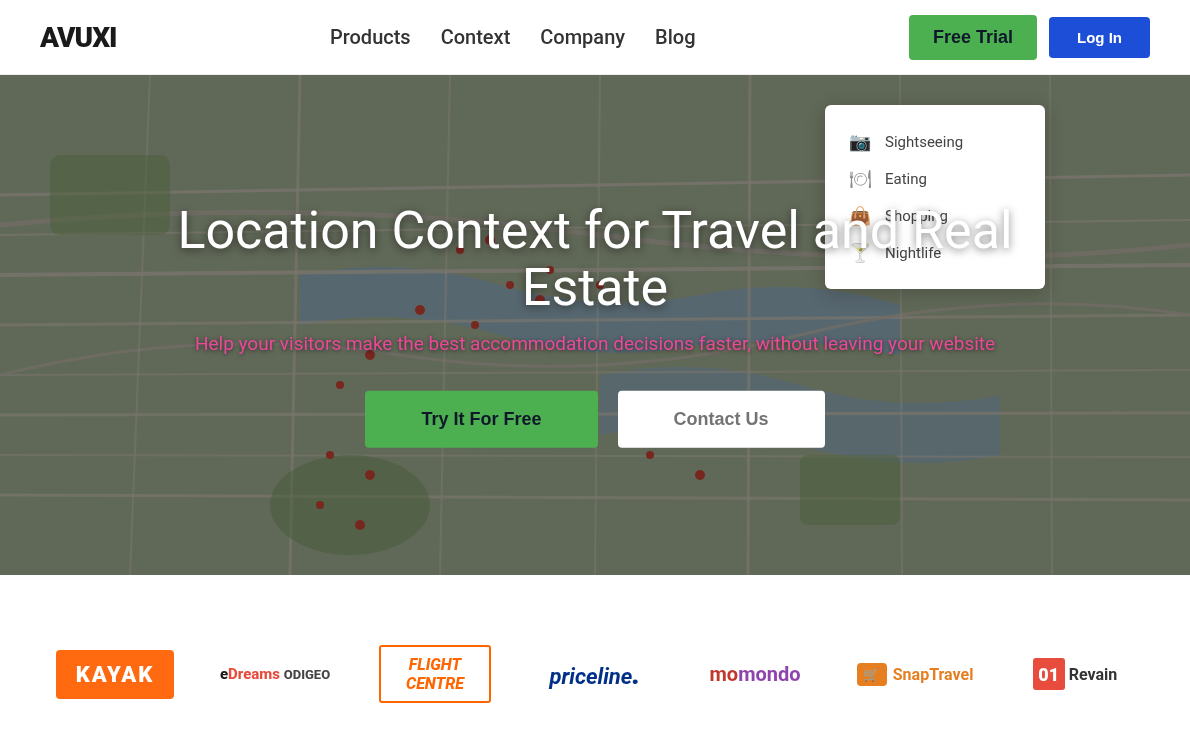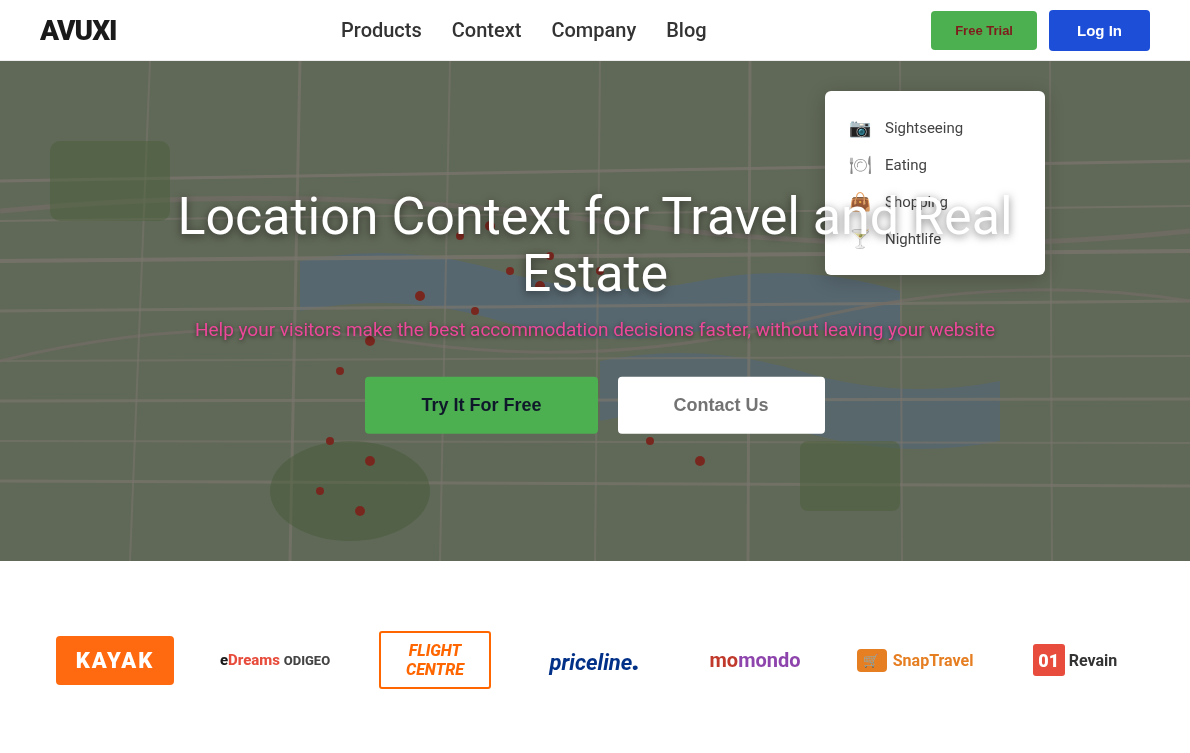--- a/index.html
+++ b/index.html
@@ -4,21 +4,21 @@
   <style>
     * { margin: 0; padding: 0; box-sizing: border-box; }
     body { font-family: -apple-system, BlinkMacSystemFont, 'Segoe UI', Roboto, sans-serif; background: #fff; width: 1190px; }
 
     
     .navbar {
       display: flex;
       align-items: center;
       justify-content: space-between;
       padding: 0 40px;
-      height: 61px;
+      height: 75px;
       background: #fff;
       border-bottom: 1px solid #eee;
       position: relative;
       z-index: 100;
     }
     .navbar-logo {
       font-size: 28px;
       font-weight: 900;
       color: #1a1a1a;
       letter-spacing: -1px;
@@ -34,25 +34,25 @@
       font-size: 20px;
       font-weight: 500;
     }
     .navbar-actions {
       display: flex;
       gap: 12px;
       align-items: center;
     }
     .btn-free-trial {
       background: #4caf50;
-      color: #7f1d1d;
+      color: #0f172a;
       border: none;
       padding: 12px 24px;
       border-radius: 4px;
-      font-size: 13px;
+      font-size: 18px;
       font-weight: 600;
       cursor: pointer;
     }
     .btn-login {
       background: #1d4ed8;
       color: #fff;
       border: none;
       padding: 12px 28px;
       border-radius: 4px;
       font-size: 15px;

